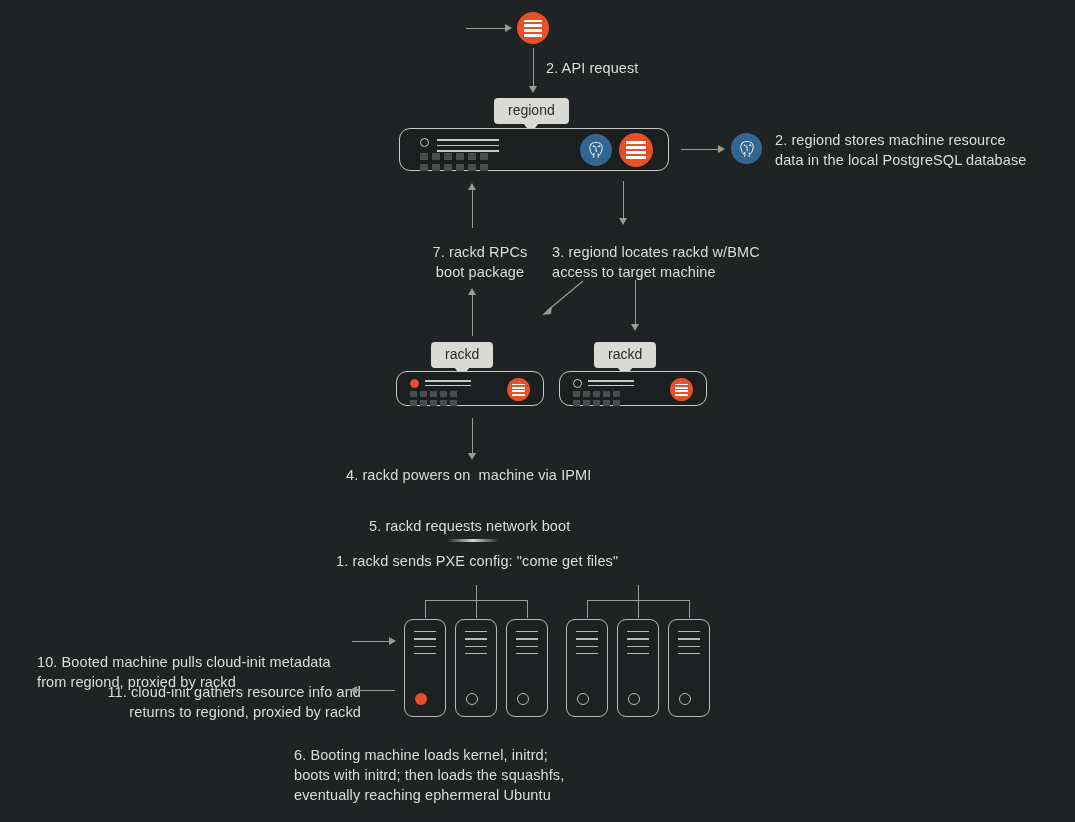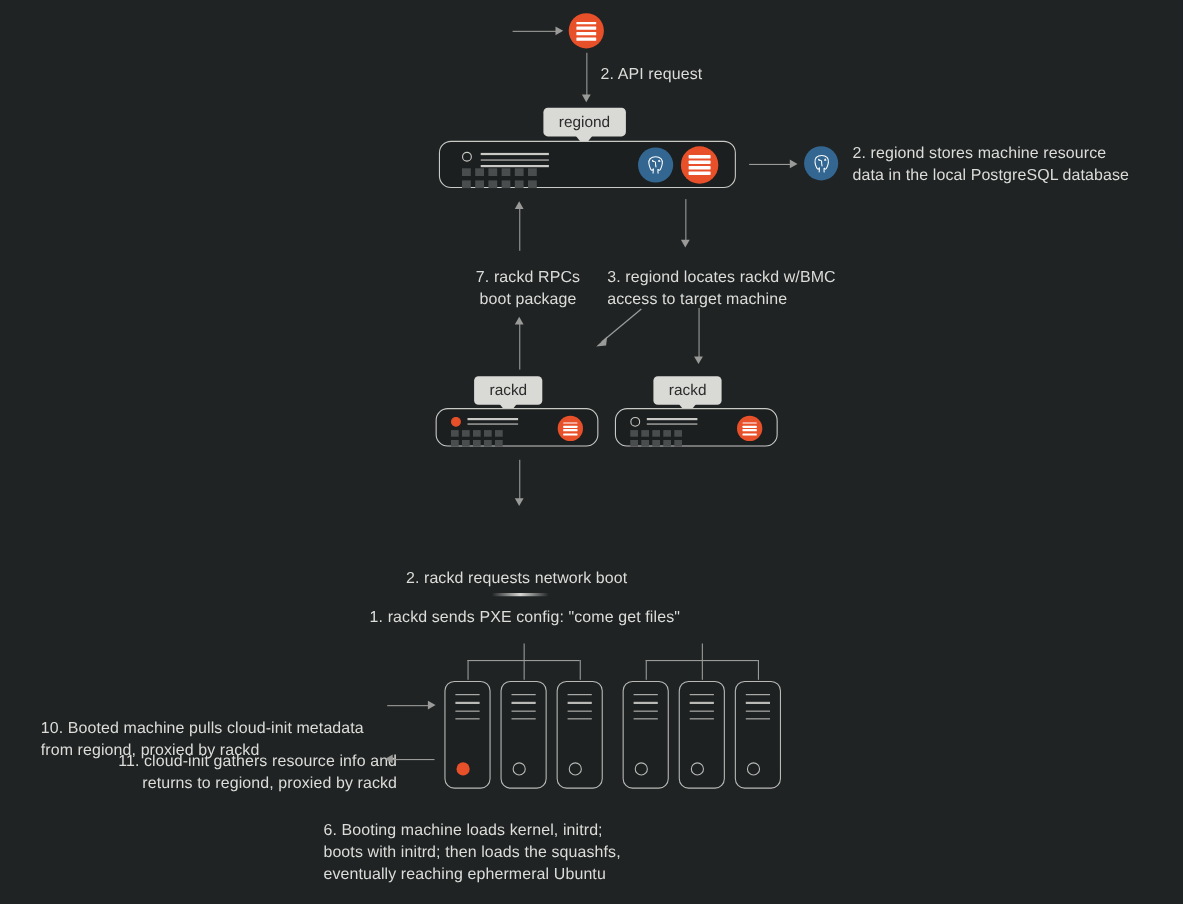--- a/index.html
+++ b/index.html
@@ -334,21 +334,22 @@
         <span style="height:1.8px;"></span>
         <span style="height:1.8px;"></span>
         <span style="height:1.8px;"></span>
       </div>
     </div>
   </div>
 
   <div class="vline" style="left:472px; top:418px; height:38px;"></div>
   <div class="arrow-head ah-down" style="left:468px; top:453px;"></div>
 
-  <div class="label" style="left:369px; top:516px;">2. rackd requests network boot</div>
+  <div class="label" style="left:346px; top:465px;">4. rackd powers on  machine via IPMI</div>
+  <div class="label" style="left:369px; top:516px;">5. rackd requests network boot</div>
   <div class="sep" style="left:447px; top:539px; width:52px;"></div>
   <div class="label" style="left:336px; top:551px;">1. rackd sends PXE config: "come get files"</div>
 
   <div class="vline" style="left:476px; top:585px; height:33px;"></div>
   <div class="hline" style="left:425px; top:600px; width:102px;"></div>
   <div class="vline" style="left:425px; top:600px; height:18px;"></div>
   <div class="vline" style="left:527px; top:600px; height:18px;"></div>
 
   <div class="vline" style="left:638px; top:585px; height:33px;"></div>
   <div class="hline" style="left:587px; top:600px; width:102px;"></div>

